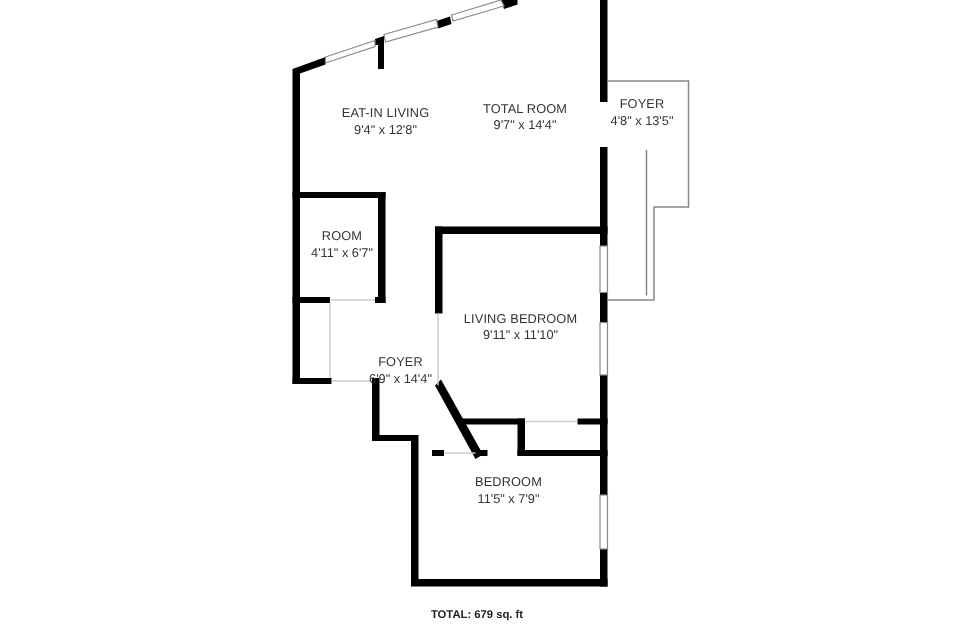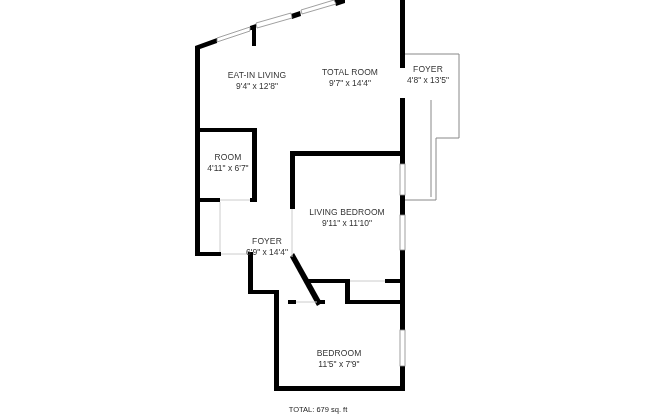--- a/index.html
+++ b/index.html
@@ -4,21 +4,21 @@
   <style>
     html, body { margin: 0; padding: 0; background: #ffffff; }
     body { width: 652px; height: 416px; position: relative; overflow: hidden;
            font-family: "Liberation Sans", sans-serif; }
     #plan { position: absolute; left: 0; top: 0; width: 652px; height: 416px; }
     .lbl { position: absolute; transform: translateX(-50%); text-align: center;
            color: #333333; font-size: 8.5px; line-height: 11px; white-space: nowrap; }
     .lbl .name { display: block; letter-spacing: 0.1px; }
     .lbl .dim { display: block; }
     .total { position: absolute; left: 318px; top: 405px; transform: translateX(-50%);
-             font-size: 7.5px; font-weight: normal; color: #222; white-space: nowrap; }
+             font-size: 7.5px; font-weight: bold; color: #222; white-space: nowrap; }
   </style>
 </head>
 <body>
 
 <svg id="plan" viewBox="0 0 652 416" xmlns="http://www.w3.org/2000/svg">
   <g fill="#000">
 
     <polygon points="195,46 217,38 217,43 200,49 200,128 195,128"></polygon>
 
     <rect x="195" y="128" width="5" height="70"></rect>
@@ -99,18 +99,18 @@
   <span class="dim">4'11" x 6'7"</span>
 </div>
 <div class="lbl" style="left:267px; top:236px;">
   <span class="name">FOYER</span>
   <span class="dim">6'9" x 14'4"</span>
 </div>
 <div class="lbl" style="left:347px; top:207px;">
   <span class="name">LIVING BEDROOM</span>
   <span class="dim">9'11" x 11'10"</span>
 </div>
-<div class="lbl" style="left:339px; top:348px;">
+<div class="lbl" style="left:339px; top:316px;">
   <span class="name">BEDROOM</span>
   <span class="dim">11'5" x 7'9"</span>
 </div>
 
 <div class="total">TOTAL: 679 sq. ft</div>
 
 </body></html>

